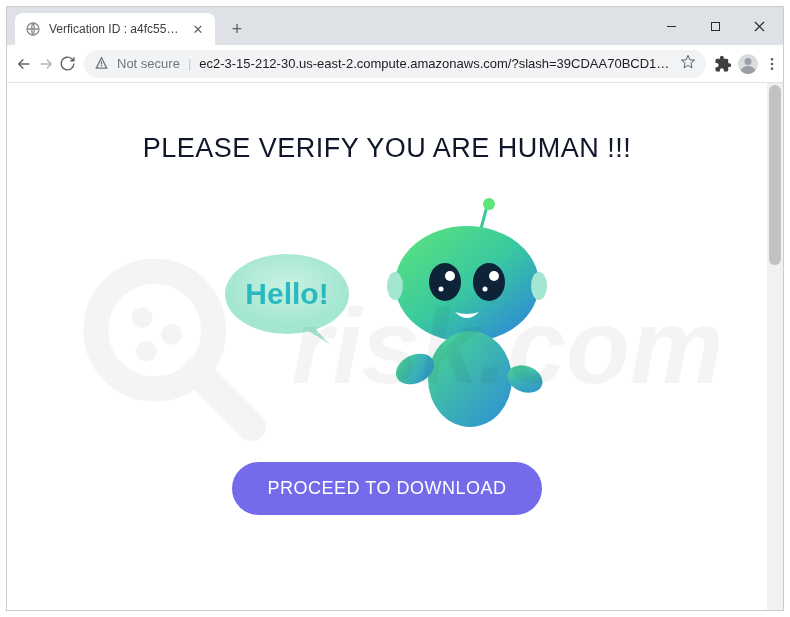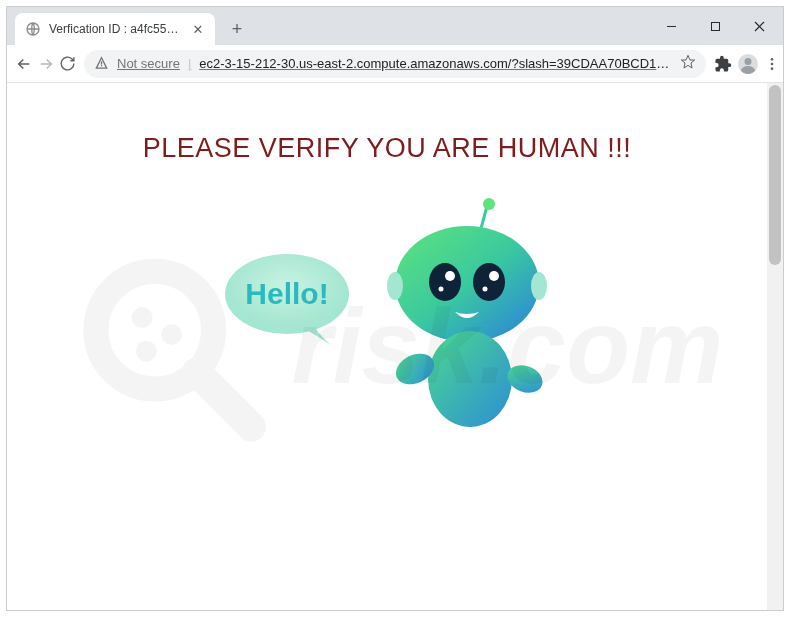--- a/index.html
+++ b/index.html
@@ -119,21 +119,20 @@
       height: 28px;
       background: #f1f3f4;
       border-radius: 14px;
       display: flex;
       align-items: center;
       padding: 0 10px;
       gap: 8px;
       font-size: 13px;
       color: #717579;
       margin: 0 4px;
-      text-decoration: underline;
     }
     .addr-text {
       flex: 1;
       overflow: hidden;
       white-space: nowrap;
       text-overflow: ellipsis;
       color: #202124;
     }
     .addr-sep { color: #c6c6c6; }
     .star { color: #5f6368; }
@@ -164,21 +163,21 @@
       position: absolute;
       left: 0; right: 16px; top: 0; bottom: 0;
       display: flex;
       flex-direction: column;
       align-items: center;
       padding-top: 50px;
     }
     .heading {
       font-size: 27px;
       font-weight: 400;
-      color: #7f1d1d;
+      color: #0f172a;
       letter-spacing: 0.5px;
       text-align: center;
     }
     .robot-stage {
       width: 340px;
       height: 250px;
       margin-top: 30px;
       position: relative;
       text-align: right;
     }
@@ -368,20 +367,21 @@
           <ellipse cx="28" cy="92" rx="8" ry="14" fill="#a3e6d1"></ellipse>
           <ellipse cx="172" cy="92" rx="8" ry="14" fill="#a3e6d1"></ellipse>
 
           <ellipse cx="103" cy="185" rx="42" ry="48" fill="url(#rg2)"></ellipse>
 
           <ellipse cx="48" cy="175" rx="20" ry="14" fill="url(#rg2)" transform="rotate(-25 48 175)"></ellipse>
           <ellipse cx="158" cy="185" rx="18" ry="13" fill="url(#rg2)" transform="rotate(20 158 185)"></ellipse>
         </svg>
       </div>
 
+      <button class="proceed-btn">PROCEED TO DOWNLOAD</button>
     </div>
 
     <div class="watermark">
       <div class="watermark-inner">
         <svg width="140" height="140" viewBox="0 0 100 100">
               <circle cx="42" cy="42" r="28" fill="none" stroke="#000" stroke-width="12"></circle>
               <line x1="62" y1="62" x2="88" y2="88" stroke="#000" stroke-width="14" stroke-linecap="round"></line>
               <circle cx="36" cy="36" r="5" fill="#000"></circle>
               <circle cx="50" cy="44" r="5" fill="#000"></circle>
               <circle cx="38" cy="52" r="5" fill="#000"></circle>

